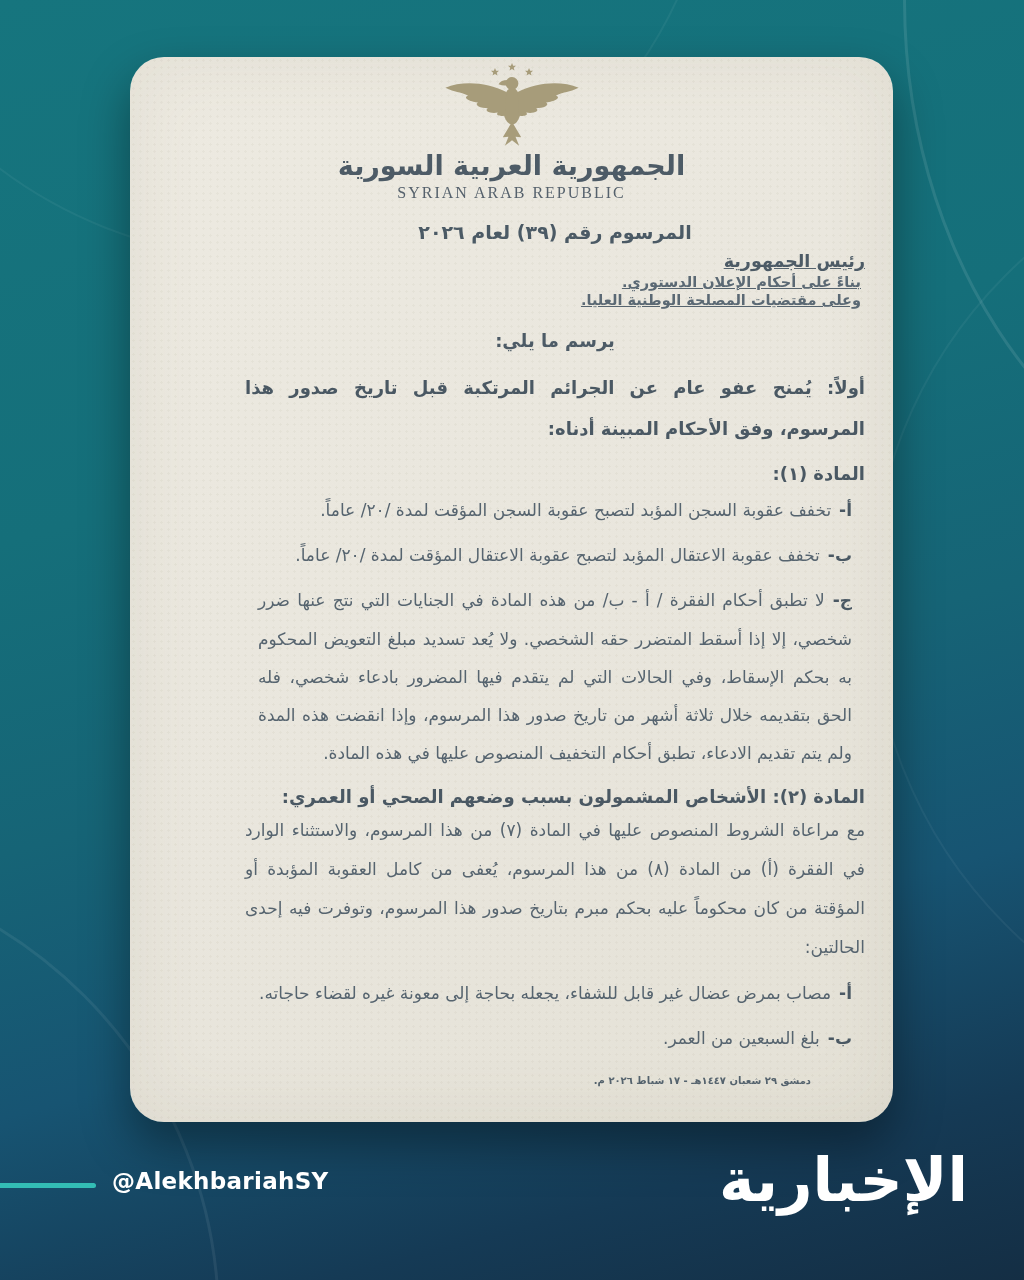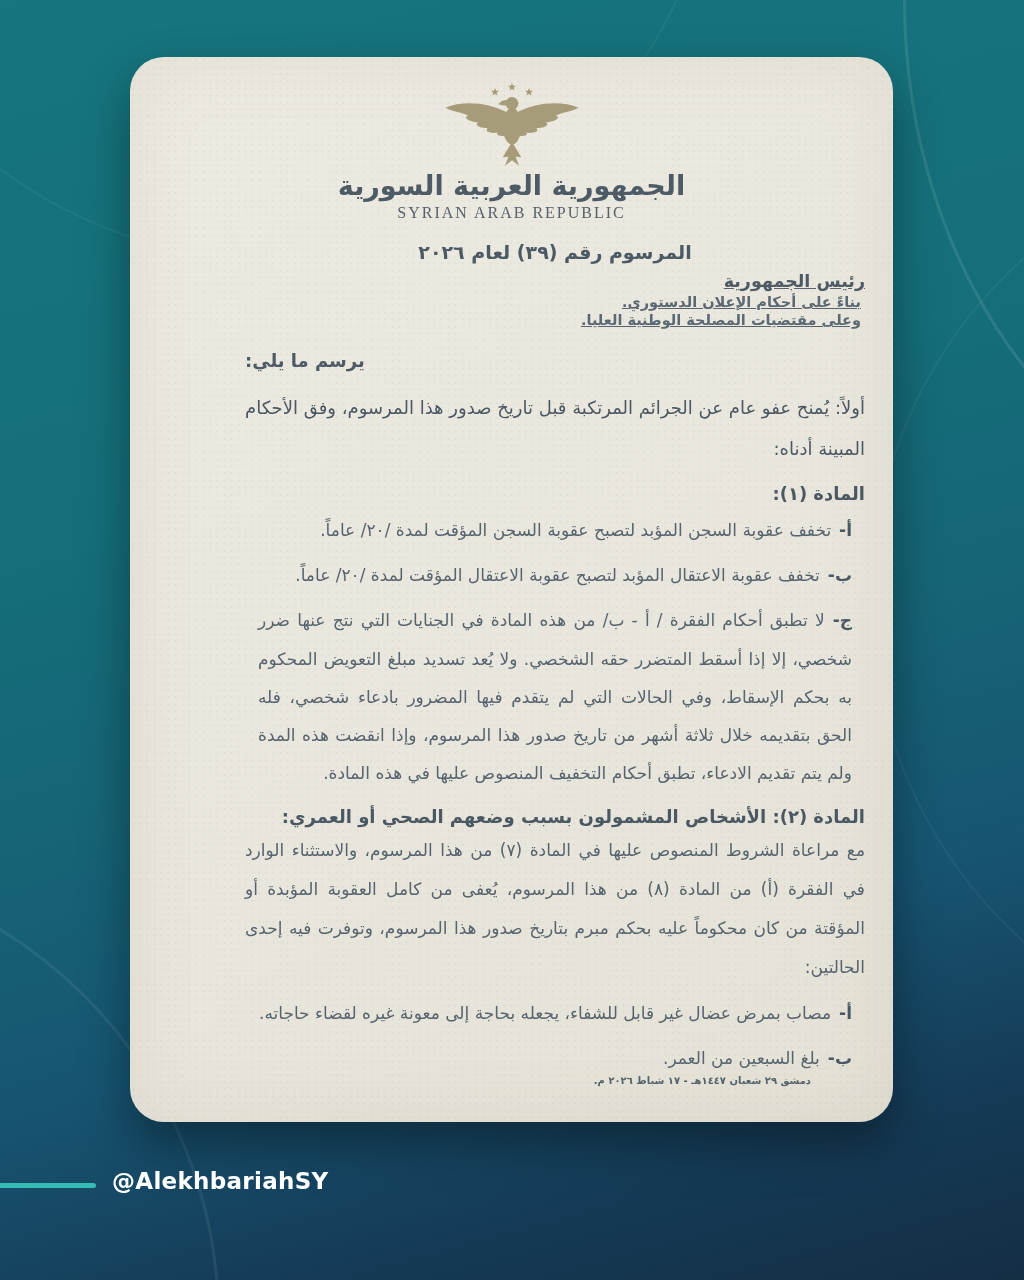--- a/index.html
+++ b/index.html
@@ -24,36 +24,36 @@
     position:absolute; left:130px; top:57px; width:763px; height:1065px;
     background:
       radial-gradient(rgba(150,138,115,0.07) 1px, transparent 1.4px),
       linear-gradient(145deg, #edeae1 0%, #e9e6dd 55%, #e4e1d6 100%);
     background-size:7px 7px, 100% 100%;
     border-radius:34px;
     box-shadow:0 22px 48px rgba(0,0,0,0.38), inset 0 0 70px rgba(125,115,92,0.10);
     overflow:hidden;
   }
 
-  .doc-header { text-align:center; padding-top:13px;margin-top:12px; }
+  .doc-header { text-align:center; padding-top:5px; }
   .eagle { display:block; margin:0 auto; }
   .title-ar { font-size:27px; font-weight:bold; color:#4d5b66; margin-top:-6px; }
   .title-en { font-family:"Liberation Serif", serif; font-size:16px; letter-spacing:2px; color:#55616c; margin-top:3px; }
 
   .doc-body { direction:rtl; padding:6px 28px 0 115px; color:#56646f; font-size:17px; }
 
   .decree-no { text-align:center; font-weight:bold; font-size:19px; color:#4b5a65; margin:13px 0 8px; }
 
   .issuer-block { text-align:right;text-decoration:underline; }
   .issuer   { font-weight:bold; font-size:17.5px; color:#4d5b66; margin:4px 0 3px; }
   .preamble { font-weight:bold; font-size:14.5px; color:#5b6974; margin:2px 4px; }
 
-  .enacting { text-align:left; font-weight:bold; font-size:18px; color:#4d5b66; margin:22px 0 16px; }
+  .enacting { text-align:center; font-weight:bold; font-size:18px; color:#4d5b66; margin:22px 0 16px; }
 
-  .lead { font-weight:normal; font-size:18px; color:#4a5863; line-height:2.3; text-align:justify; margin:2px 0 0; }
+  .lead { font-weight:bold; font-size:18px; color:#4a5863; line-height:2.3; text-align:justify; margin:2px 0 0; }
 
   .art-head  { font-weight:bold; font-size:18px; color:#4a5863; margin:13px 0 2px; }
 
   .item { line-height:2.25; margin:7px 13px; text-align:justify; }
   .item .marker { font-weight:bold; color:#4a5863; margin-left:8px; }
 
   .intro { line-height:2.3; text-align:justify; margin:4px 0 2px; }
 
   .dateline {
     position:absolute; bottom:36px; right:82px;
@@ -137,14 +137,15 @@
 
       <p class="item"><span class="marker">ب-</span><span>بلغ السبعين من العمر.</span></p>
 
     </div>
 
     <p class="dateline">دمشق ٢٩ شعبان ١٤٤٧هـ - ١٧ شباط ٢٠٢٦ م.</p>
   </div>
 
   <span class="wm-line"></span>
   <span class="wm-text">@AlekhbariahSY</span>
+  <div class="channel-logo">الإخبارية</div>
 
 </div>
 
 </body></html>

